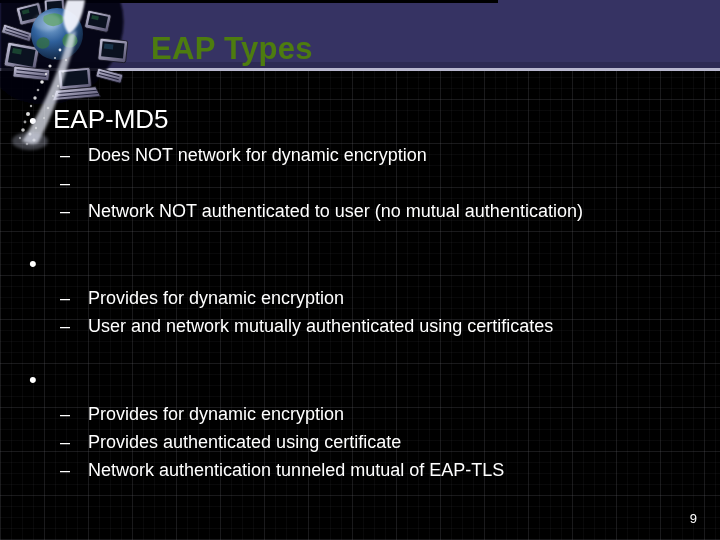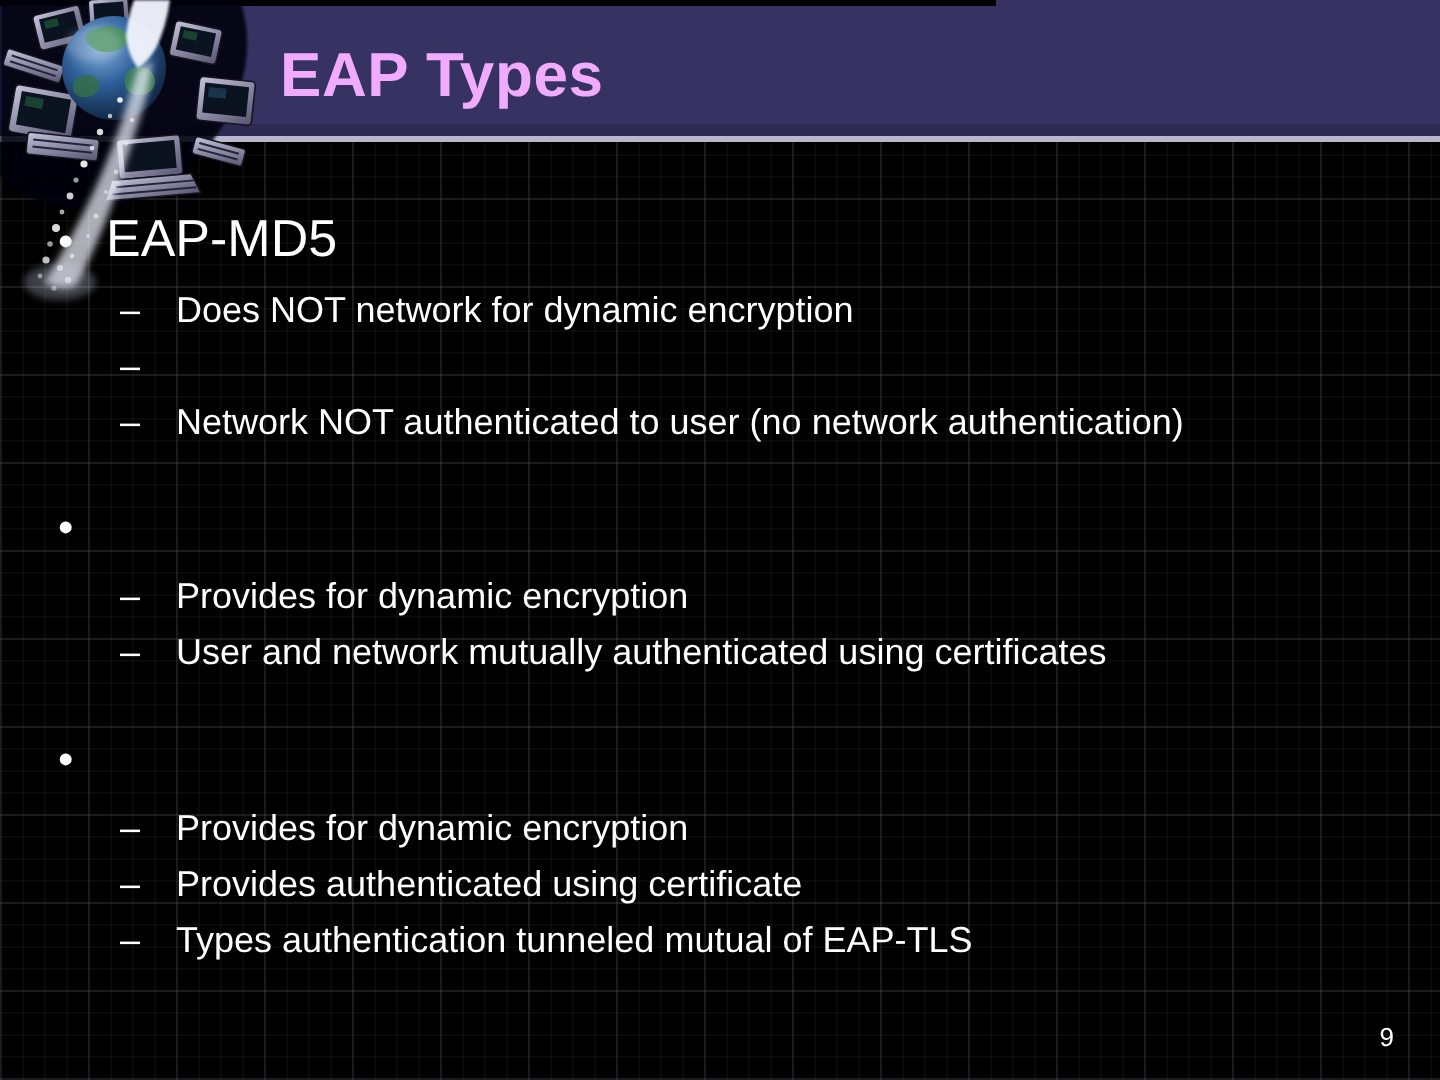--- a/index.html
+++ b/index.html
@@ -32,23 +32,23 @@
   }
   .header-underline {
     position: absolute; top: 68px; left: 0; width: 720px; height: 3px;
     background: #b8b7cf; z-index: 3;
   }
   .title-top-edge {
     position: absolute; top: 0; left: 0; width: 498px; height: 3px;
     background: #000; z-index: 4;
   }
   .slide-title {
-    position: absolute; left: 135px; top: 15px; margin: 5px;
+    position: absolute; left: 135px; top: 15px; margin: 16px;
     font-size: 31px; font-weight: bold; letter-spacing: 0.3px;
-    color: #f0abfc; z-index: 5; white-space: nowrap;
+    color: #4d7c0f; z-index: 5; white-space: nowrap;
   }
   .corner-graphic {
     position: absolute; top: 0; left: 0; width: 140px; height: 154px;
     z-index: 6;
   }
   .content { position: absolute; inset: 0; z-index: 5; }
   .section { position: absolute; left: 0; width: 720px; }
   #section-0 { top: 103px; }
   #section-1 { top: 248px; }
   #section-2 { top: 364px; }
@@ -204,21 +204,21 @@
     <div class="subs">
       <div class="sub-row">
         <span class="dash-glyph">–</span>
         <span class="sub-text">Does NOT network for dynamic encryption</span>
       </div>
       <div class="sub-row">
         <span class="dash-glyph">–</span>
       </div>
       <div class="sub-row">
         <span class="dash-glyph">–</span>
-        <span class="sub-text">Network NOT authenticated to user (no network authentication)</span>
+        <span class="sub-text">Network NOT authenticated to user (no mutual authentication)</span>
       </div>
     </div>
   </div>
 
   <div class="section" id="section-1">
     <div class="heading-row">
       <span class="bullet-glyph">•</span>
     </div>
     <div class="subs">
       <div class="sub-row">
@@ -240,20 +240,20 @@
       <div class="sub-row">
         <span class="dash-glyph">–</span>
         <span class="sub-text">Provides for dynamic encryption</span>
       </div>
       <div class="sub-row">
         <span class="dash-glyph">–</span>
         <span class="sub-text">Provides authenticated using certificate</span>
       </div>
       <div class="sub-row">
         <span class="dash-glyph">–</span>
-        <span class="sub-text"><span>Types authentication </span><b>tunneled</b><span> mutual of EAP-TLS</span></span>
+        <span class="sub-text"><span>Network authentication </span><b>tunneled</b><span> mutual of EAP-TLS</span></span>
       </div>
     </div>
   </div>
 
 </div>
 
 <div class="page-number">9</div>
 
 </body></html>

